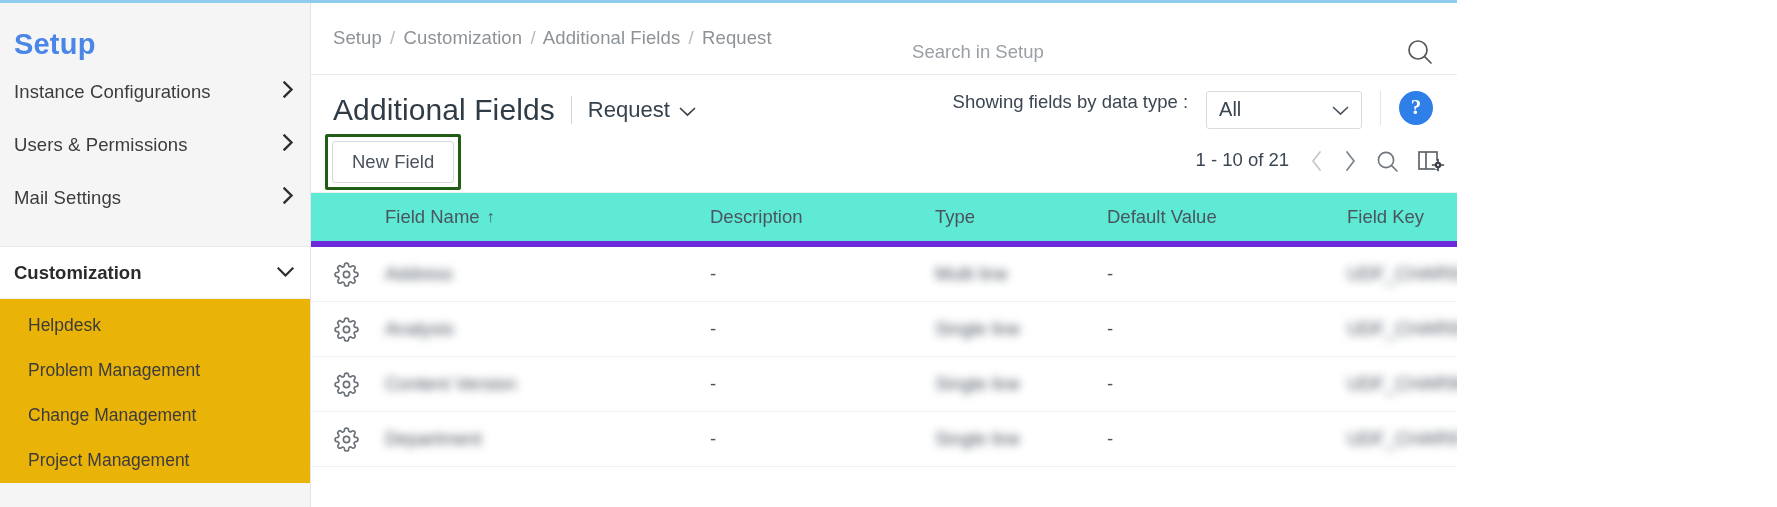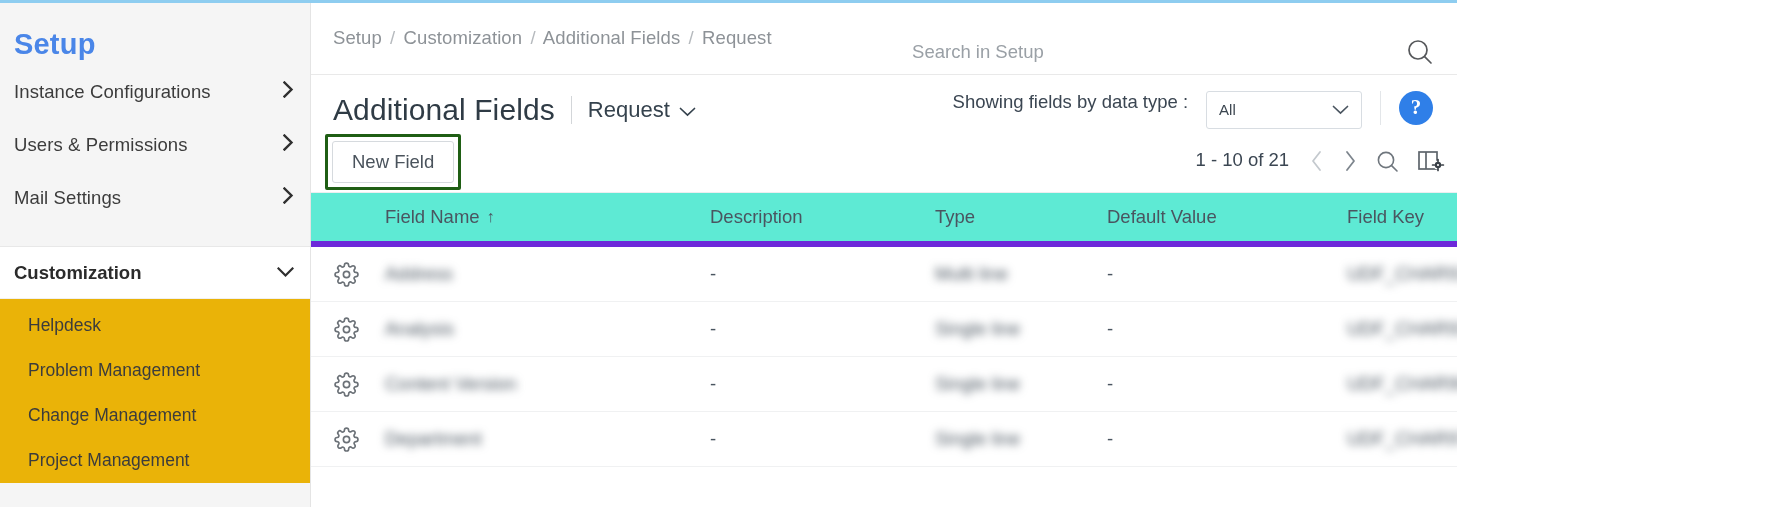--- a/index.html
+++ b/index.html
@@ -209,21 +209,21 @@
   .select-box {
     width: 156px;
     height: 38px;
     border: 1px solid #d8dde2;
     border-radius: 3px;
     display: flex;
     align-items: center;
     justify-content: space-between;
     padding: 0 12px;
     box-sizing: border-box;
-    font-size: 15px;
+    font-size: 20px;
     color: #3c4650;
     cursor: pointer;
     background: #fff;
   }
   .vsep {
     width: 1px;
     height: 34px;
     background: #e3e6e9;
   }
   .help-btn {

